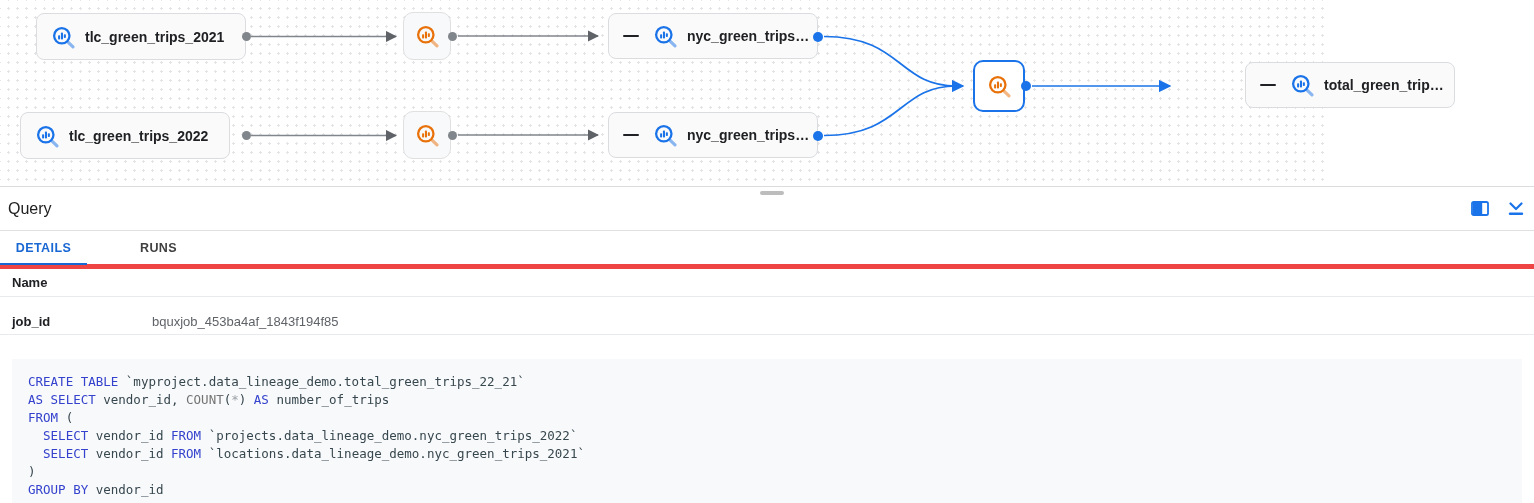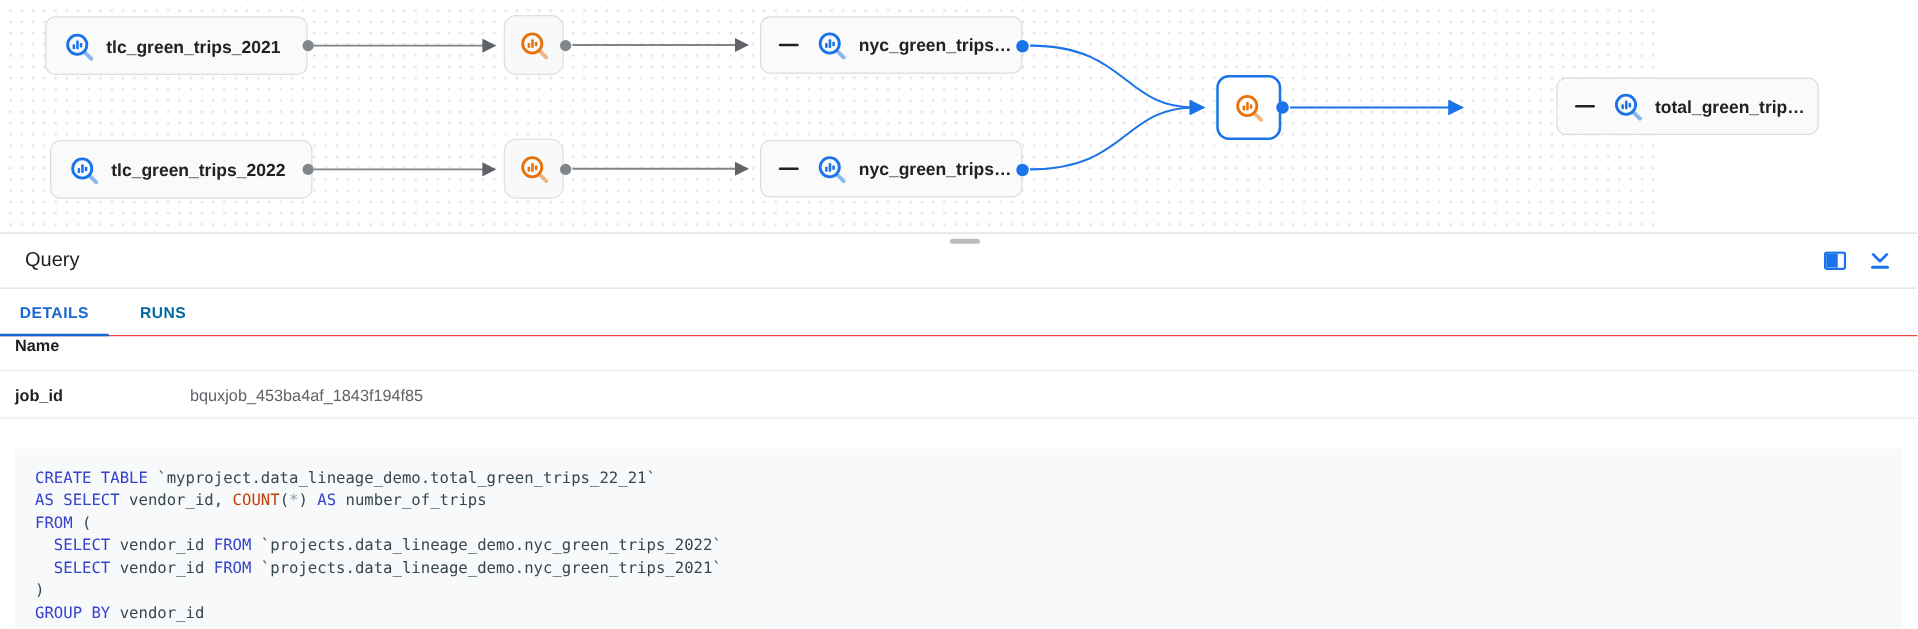--- a/index.html
+++ b/index.html
@@ -30,45 +30,45 @@
   .port { position:absolute; width:9px; height:9px; border-radius:50%; }
   .port.gray { background:#80868b; }
   .port.blue { background:#1a73e8; width:10px; height:10px; }
 
   
   .panel { position:relative; width:1534px; border-top:1px solid #dadce0; background:#fff; }
   .resize-handle { position:absolute; left:760px; top:4px; width:24px; height:4px;
     background:#bdbdbd; border-radius:2px; cursor:row-resize; }
 
   .panel-header { height:44px; display:flex; align-items:center;
-    border-bottom:1px solid #e0e0e0; padding:0 20px; }
+    border-bottom:1px solid #e0e0e0; padding:0 8px; }
   .panel-title { font-size:16px; color:#212121; }
   .header-actions { margin-left:auto; display:flex; align-items:center; gap:16px; }
   .icon-btn { width:20px; height:20px; border:none; background:none; cursor:pointer;
     display:flex; align-items:center; justify-content:center; padding:0; }
 
-  .tabs { height:38px; display:flex; border-bottom:1px solid #ef4444; }
+  .tabs { height:38px; display:flex; border-bottom:5px solid #ef4444;gap:28px; }
   .tab { width:87px; display:flex; align-items:center; justify-content:center;
-    font-size:12.5px; font-weight:700; letter-spacing:.4px; color:#0369a1;
+    font-size:12.5px; font-weight:700; letter-spacing:.4px; color:#404040;
     cursor:pointer; position:relative; }
   .tab.active { color:#1967d2; }
   .tab.active::after { content:""; position:absolute; left:0; right:0; bottom:-1px;
     height:2px; background:#1967d2; }
 
-  .drow { display:flex; border-bottom:1px solid #e8eaed; padding:0 12px; }
+  .drow { display:flex; align-items:center; border-bottom:1px solid #e8eaed; padding:0 12px; }
   .drow.r1 { height:28px; } .drow.r2 { height:26px;margin-top:12px; }
   .dlabel { width:140px; font-size:13px; font-weight:700; color:#202124; }
   .dvalue { font-size:13px; color:#5f6368; }
 
   .codewrap { margin:24px 12px 0 12px; background:#f8f9fa; height:157px;
     padding:14px 16px; overflow:hidden; }
   .code-line { font-family:"DejaVu Sans Mono","Liberation Mono",monospace;
     font-size:12.5px; line-height:18px; white-space:pre; color:#37474f; }
   .tok-kwd { color:#3442cd; }
-  .tok-fn  { color:#c2410c; }
+  .tok-fn  { color:#737373; }
   .tok-gray{ color:#9aa0a6; }
   .tok-id  { color:#37474f; }
 </style>
 </head>
 <body>
 
 <svg width="0" height="0" style="position:absolute">
   <defs>
     <g id="bq-glass">
       <circle cx="9" cy="9" r="6.4" fill="none" stroke="currentColor" stroke-width="1.9"></circle>
@@ -100,21 +100,21 @@
     <path d="M955 86 H963" stroke="#1a73e8" stroke-width="1.7" fill="none" marker-end="url(#arr-blue)"></path>
     <path d="M1032 86 H1170" stroke="#1a73e8" stroke-width="1.7" fill="none" marker-end="url(#arr-blue)"></path>
   </svg>
 
   <div class="gnode" style="left:36px; top:13px;">
     <svg class="bqicon blue-i" viewBox="0 0 20 20">
         <use href="#bq-glass"></use>
       </svg>
     <span class="nlabel">tlc_green_trips_2021</span>
   </div>
-  <div class="gnode" style="left:40px; top:112px;">
+  <div class="gnode" style="left:20px; top:112px;">
     <svg class="bqicon blue-i" viewBox="0 0 20 20">
         <use href="#bq-glass"></use>
       </svg>
     <span class="nlabel">tlc_green_trips_2022</span>
   </div>
 
   <div class="pnode" style="left:403px; top:12px;">
     <svg class="bqicon orange-i" viewBox="0 0 20 20">
         <use href="#bq-glass"></use>
       </svg>
@@ -195,17 +195,17 @@
   <div class="drow r2">
     <span class="dlabel">job_id</span>
     <span class="dvalue">bquxjob_453ba4af_1843f194f85</span>
   </div>
 
   <div class="codewrap" id="sql-code">
       <div class="code-line"><span class="tok-kwd">CREATE TABLE </span><span class="tok-id">`myproject.data_lineage_demo.total_green_trips_22_21`</span></div>
       <div class="code-line"><span class="tok-kwd">AS SELECT </span><span class="tok-id">vendor_id, </span><span class="tok-fn">COUNT</span><span class="tok-id">(</span><span class="tok-gray">*</span><span class="tok-id">) </span><span class="tok-kwd">AS </span><span class="tok-id">number_of_trips</span></div>
       <div class="code-line"><span class="tok-kwd">FROM </span><span class="tok-id">(</span></div>
       <div class="code-line"><span class="tok-id">  </span><span class="tok-kwd">SELECT </span><span class="tok-id">vendor_id </span><span class="tok-kwd">FROM </span><span class="tok-id">`projects.data_lineage_demo.nyc_green_trips_2022`</span></div>
-      <div class="code-line"><span class="tok-id">  </span><span class="tok-kwd">SELECT </span><span class="tok-id">vendor_id </span><span class="tok-kwd">FROM </span><span class="tok-id">`projects.data_lineage_demo.nyc_green_trips_2021`</span></div>
+      <div class="code-line"><span class="tok-id">  </span><span class="tok-kwd">SELECT </span><span class="tok-id">vendor_id </span><span class="tok-kwd">FROM </span><span class="tok-id">`locations.data_lineage_demo.nyc_green_trips_2021`</span></div>
       <div class="code-line"><span class="tok-id">)</span></div>
       <div class="code-line"><span class="tok-kwd">GROUP BY </span><span class="tok-id">vendor_id</span></div>
     </div>
 </div>
 
 </body></html>

